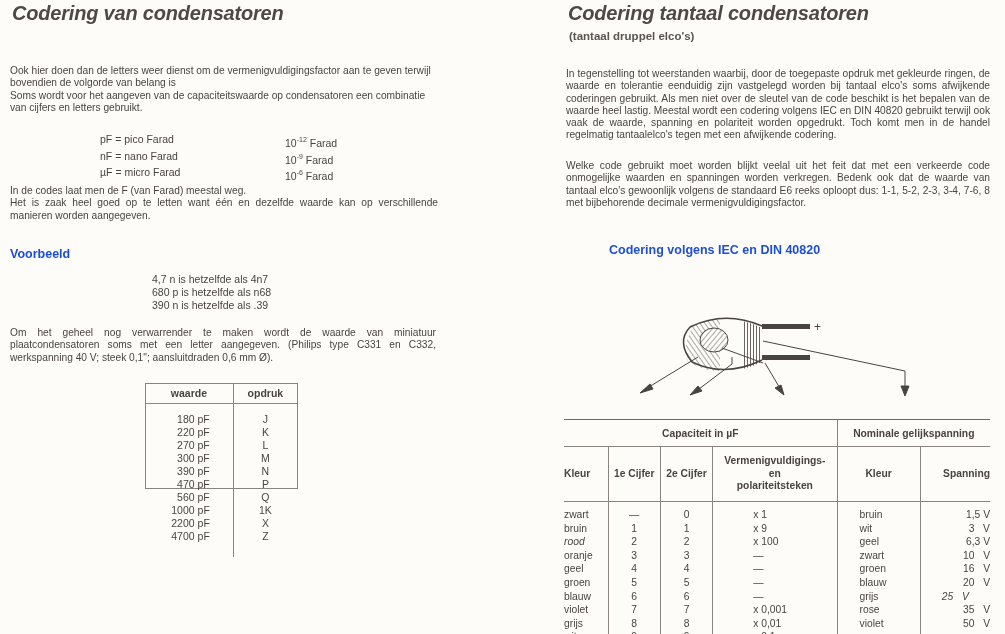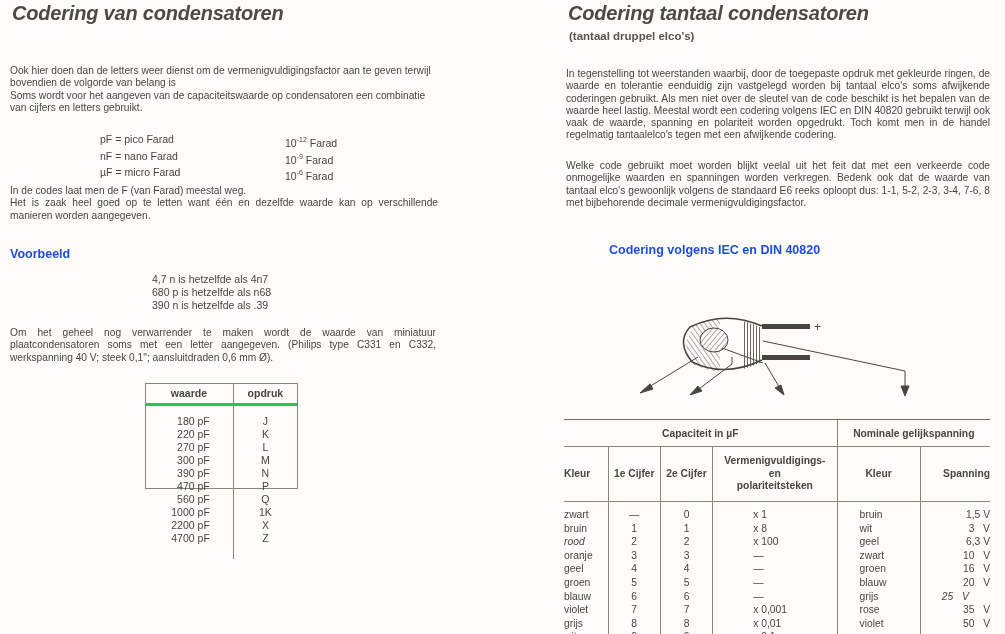--- a/index.html
+++ b/index.html
@@ -20,21 +20,21 @@
   .just { text-align: justify; text-align-last: left; }
   h2 { margin: 0; font-size: 12.5px; font-weight: bold; color: #1d4ed8; }
 
   .units { display: grid; grid-template-columns: 185px auto; font-size: 10.5px; line-height: 13px; }
   .units sup { font-size: 7px; }
 
   .examples { font-size: 10.5px; line-height: 12.8px; }
 
   
   .ltable { border-collapse: collapse; font-size: 10.5px; color: #4a4440; }
-  .ltable th { font-weight: bold; height: 20px; border-bottom: 3px solid #22c55e; padding: 0; }
+  .ltable th { font-weight: bold; height: 20px; border-bottom: 1px solid #22c55e; padding: 0; }
   .ltable td { padding: 0; line-height: 13px; }
   .ltable .c1 { width: 78px; text-align: right; padding-right: 23px; }
   .ltable .c2 { width: 72px; text-align: center; border-left: 1px solid #8a847e; }
   .ltable-wrap { border: 1px solid #8a847e; }
 
   
   .rtable { border-collapse: collapse; font-size: 10.3px; color: #4a4440; }
   .rtable td, .rtable th { padding: 0; }
   .rtable .grp { font-weight: bold; text-align: center; height: 26px; border-bottom: 1px solid #8a847e; border-top: 1.5px solid #6f6964; }
   .rtable .hdr th { font-weight: bold; height: 54px; border-bottom: 1px solid #8a847e; line-height: 12.5px; }
@@ -205,21 +205,21 @@
         <td class="vl" style="text-align: center; padding-left: 0px;">—</td>
         <td class="vl" style="text-align: center; padding-left: 0px;">0</td>
         <td class="vl" style="text-align: left; padding-left: 40px;">x 1</td>
         <td class="vl" style="text-align: left; padding-left: 22px;">bruin</td>
         <td class="vl" style="text-align: right; padding-left: 0px; white-space: pre;">1,5 V</td>
       </tr>
       <tr>
         <td style="text-align: left; padding-left: 0px;">bruin</td>
         <td class="vl" style="text-align: center; padding-left: 0px;">1</td>
         <td class="vl" style="text-align: center; padding-left: 0px;">1</td>
-        <td class="vl" style="text-align: left; padding-left: 40px;">x 8</td>
+        <td class="vl" style="text-align: left; padding-left: 40px;">x 9</td>
         <td class="vl" style="text-align: left; padding-left: 22px;">wit</td>
         <td class="vl" style="text-align: right; padding-left: 0px; white-space: pre;">3   V</td>
       </tr>
       <tr>
         <td style="text-align: left; padding-left: 0px; font-style: italic;">rood</td>
         <td class="vl" style="text-align: center; padding-left: 0px;">2</td>
         <td class="vl" style="text-align: center; padding-left: 0px;">2</td>
         <td class="vl" style="text-align: left; padding-left: 40px;">x 100</td>
         <td class="vl" style="text-align: left; padding-left: 22px;">geel</td>
         <td class="vl" style="text-align: right; padding-left: 0px; white-space: pre;">6,3 V</td>

